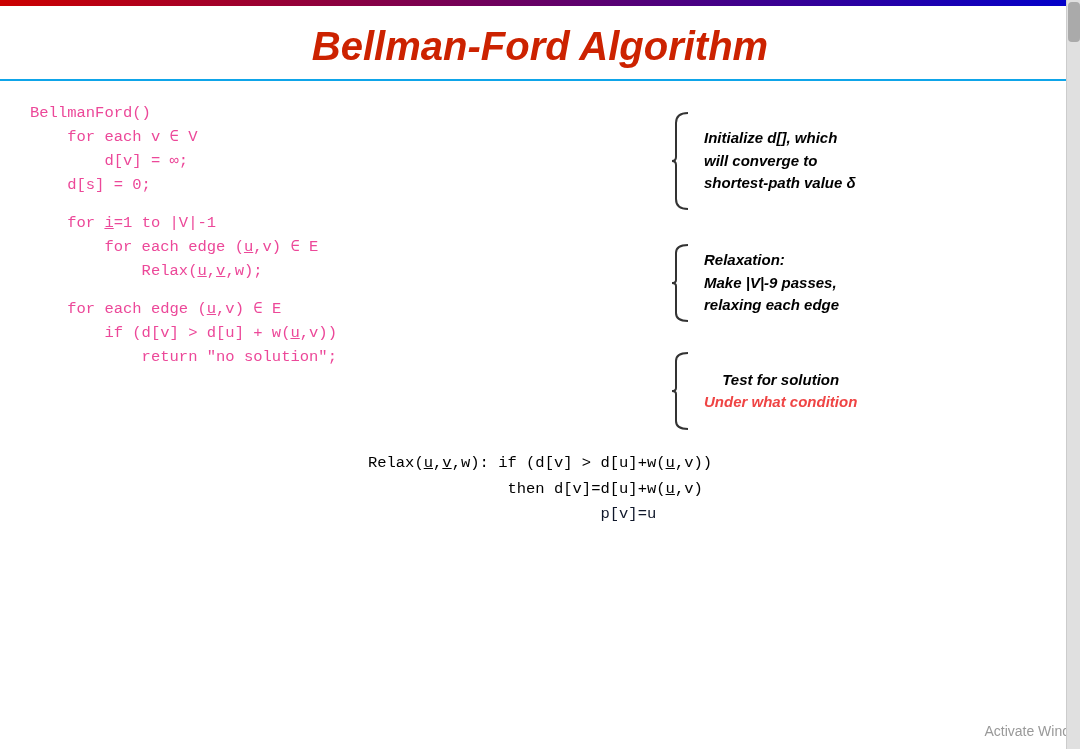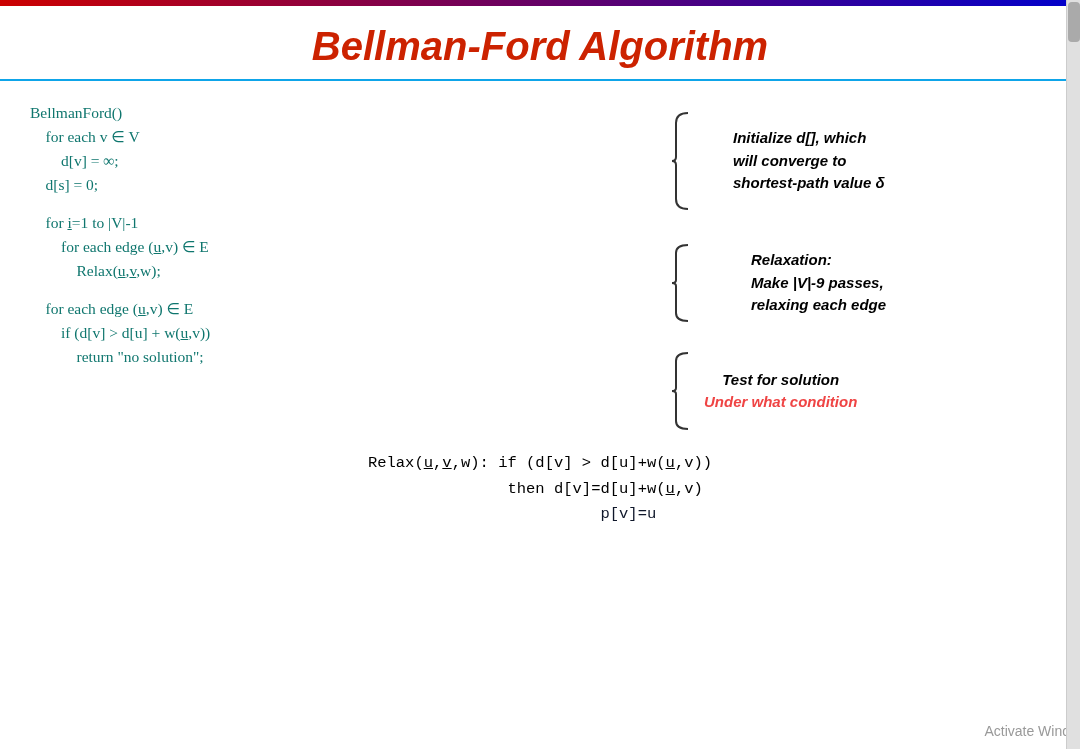--- a/index.html
+++ b/index.html
@@ -38,23 +38,22 @@
       display: flex;
       flex-direction: row;
       padding: 20px 30px 10px 30px;
       gap: 0;
     }
 
     
     .code-panel {
       flex: 1;
       font-size: 15.5px;
-      color: #0f766e;
+      color: #ec4899;
       line-height: 1.55;
-      font-family: Liberation Serif, serif;
     }
 
     .code-panel .line {
       white-space: pre;
       display: block;
     }
 
     .code-panel .underline {
       text-decoration: underline;
     }
@@ -169,34 +168,34 @@
     <span class="line">        for each edge (<span class="underline">u</span>,v) ∈ E</span>
     <span class="line">            Relax(<span class="underline">u</span>,<span class="underline">v</span>,w);</span>
     <span class="spacer"></span>
     <span class="line">    for each edge (<span class="underline">u</span>,v) ∈ E</span>
     <span class="line">        if (d[v] &gt; d[u] + w(<span class="underline">u</span>,v))</span>
     <span class="line">            return "no solution";</span>
   </div>
 
   <div class="annotations-panel">
 
-    <div class="annotation-block" style="margin-bottom: 32px; gap: 29px;">
+    <div class="annotation-block" style="margin-bottom: 32px;">
       <div class="brace-container">
         <svg class="brace-svg" viewBox="0 0 24 100" width="24" height="100">
           <path d="M 18 2 Q 6 2 6 12 L 6 46 Q 6 50 2 50 Q 6 50 6 54 L 6 88 Q 6 98 18 98" stroke="#333" stroke-width="2" fill="none"></path>
         </svg>
       </div>
       <div class="annotation-text">
         <span>Initialize d[], <strong>which</strong></span>
         <span><strong>will converge to</strong></span>
         <span><strong>shortest-path value δ</strong></span>
       </div>
     </div>
 
-    <div class="annotation-block" style="margin-bottom: 28px; gap: 47px;">
+    <div class="annotation-block" style="margin-bottom: 28px;">
       <div class="brace-container">
         <svg class="brace-svg" viewBox="0 0 24 80" width="24" height="80">
           <path d="M 18 2 Q 6 2 6 10 L 6 37 Q 6 40 2 40 Q 6 40 6 43 L 6 70 Q 6 78 18 78" stroke="#333" stroke-width="2" fill="none"></path>
         </svg>
       </div>
       <div class="annotation-text">
         <span><strong>Relaxation:</strong></span>
         <span><strong>Make |V|-9 passes,</strong></span>
         <span><strong>relaxing each edge</strong></span>
       </div>

